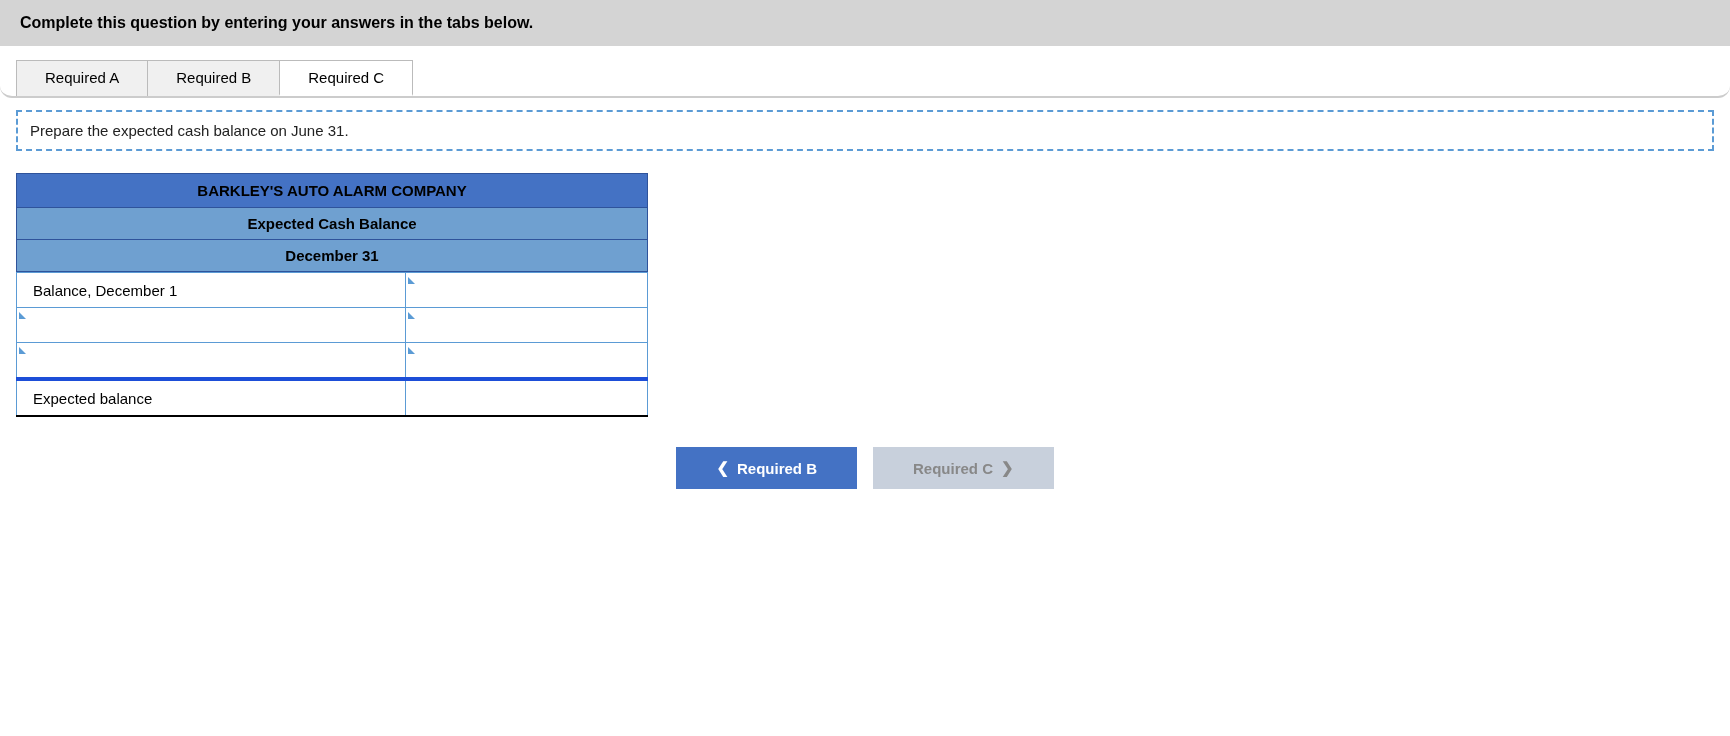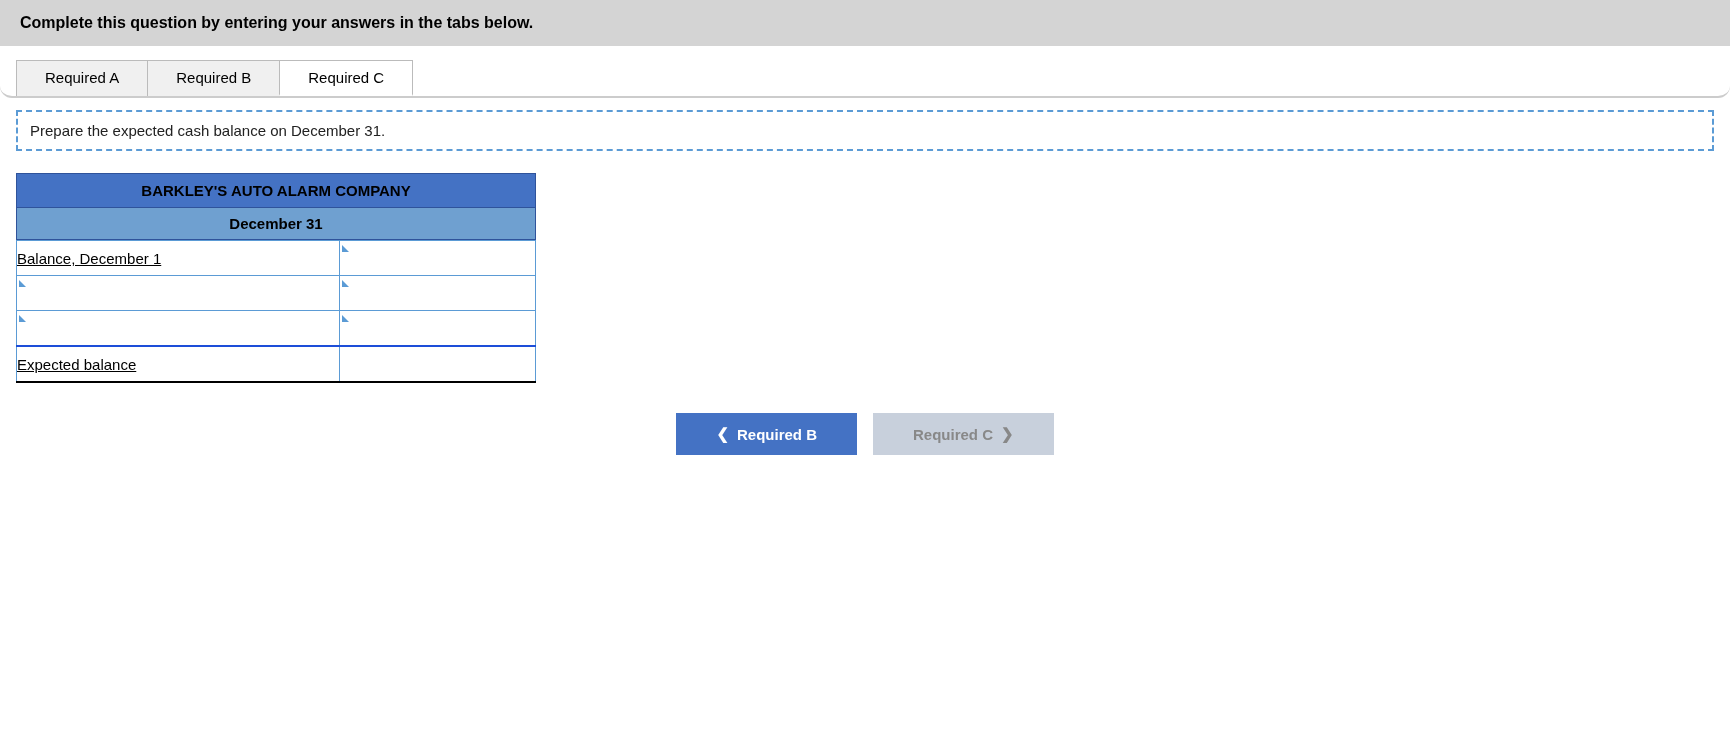--- a/index.html
+++ b/index.html
@@ -48,21 +48,21 @@
       padding: 10px 12px;
       font-size: 15px;
       color: #222;
     }
 
     .content-area {
       padding: 10px 16px 20px 16px;
     }
 
     .table-container {
-      width: 520px;
+      width: 632px;
     }
 
     .table-header-row {
       background: #4472c4;
       color: #000;
       font-weight: bold;
       text-align: center;
       padding: 8px 4px;
       font-size: 15px;
       border: 1px solid #2f539b;
@@ -90,23 +90,22 @@
       border-top: none;
     }
 
     .data-table {
       width: 100%;
       border-collapse: collapse;
     }
 
     .data-table td {
       border: 1px solid #5b9bd5;
-      padding: 4px 0;
-      font-size: 15px;
-      text-decoration: underline;
+      padding: 4px 16px;
+      font-size: 15px;
     }
 
     .data-table .label-cell {
       width: 370px;
       background: #ffffff;
     }
 
     .data-table .value-cell {
       width: 230px;
       background: #ffffff;
@@ -145,21 +144,21 @@
       position: absolute;
       top: 4px;
       left: 2px;
       width: 0;
       height: 0;
       border-left: 7px solid #5b9bd5;
       border-top: 7px solid transparent;
     }
 
     .last-row td {
-      border-top: 2px solid #1d4ed8;
+      border-top: 4px solid #1d4ed8;
       border-bottom: 2px solid #000;
     }
 
     .nav-buttons {
       display: flex;
       justify-content: center;
       gap: 16px;
       margin-top: 30px;
       padding-bottom: 20px;
     }
@@ -195,27 +194,28 @@
 
 <div class="top-banner">Complete this question by entering your answers in the tabs below.</div>
 
 <div class="tabs-area">
   <div class="tab">Required A</div>
   <div class="tab">Required B</div>
   <div class="tab active">Required C</div>
 </div>
 
 <div class="instruction-box">
-  <span>Prepare the expected cash balance on December 31.</span>
+  <span>Prepare the expected cash balance on June 31.</span>
 </div>
 
 <div class="content-area">
   <div class="table-container">
 
     <div class="table-header-row">BARKLEY'S AUTO ALARM COMPANY</div>
+    <div class="table-subheader-row">Expected Cash Balance</div>
     <div class="table-subheader-row2">December 31</div>
 
     <table class="data-table">
       <tbody>
 
         <tr>
           <td class="label-cell">
             <span>Balance, December 1</span>
           </td>
           <td class="value-cell value-input-cell">

